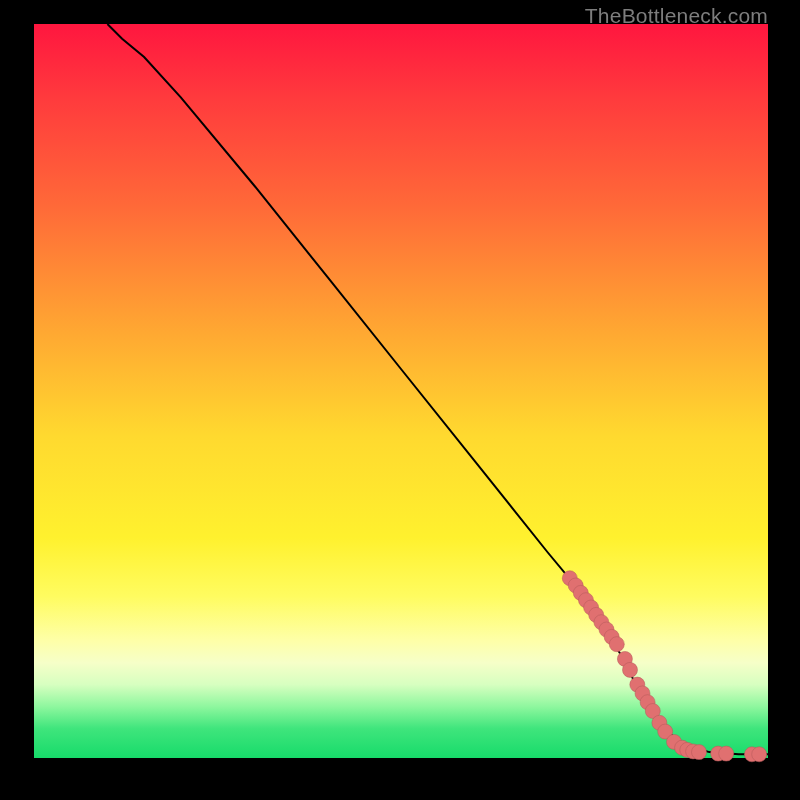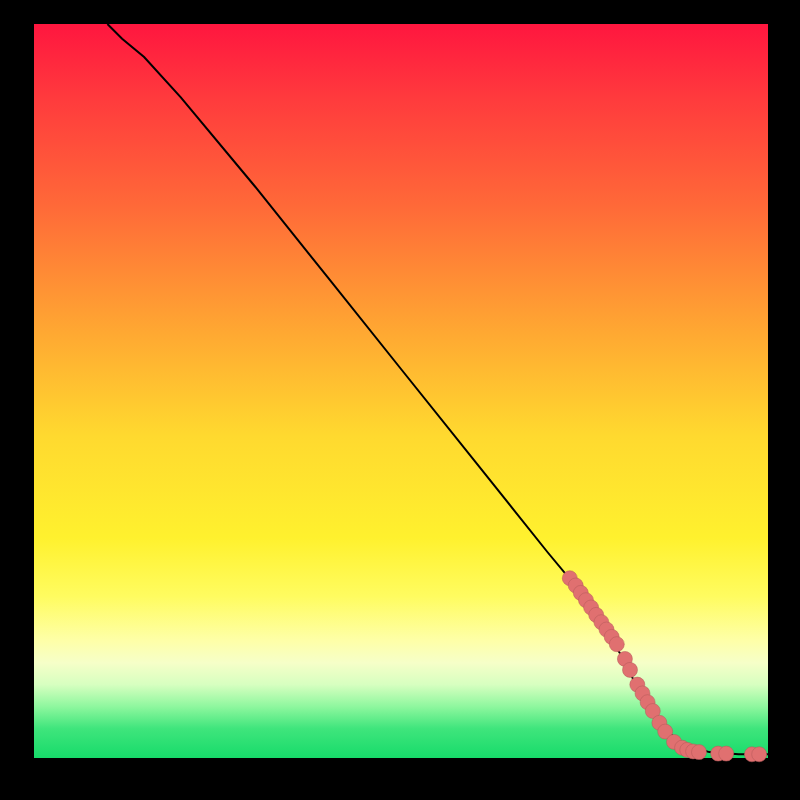--- a/index.html
+++ b/index.html
@@ -95,13 +95,14 @@
           <circle cx="653.3" cy="725.9" r="7.5" class="dot"></circle>
           <circle cx="659.1" cy="727.4" r="7.5" class="dot"></circle>
           <circle cx="665.0" cy="728.1" r="7.5" class="dot"></circle>
           <circle cx="684.1" cy="729.6" r="7.5" class="dot"></circle>
           <circle cx="692.2" cy="729.6" r="7.5" class="dot"></circle>
           <circle cx="717.9" cy="730.3" r="7.5" class="dot"></circle>
           <circle cx="725.2" cy="730.3" r="7.5" class="dot"></circle>
         </g>
     </svg>
   </div>
+  <div class="watermark">TheBottleneck.com</div>
 </div>
 
 </body></html>

